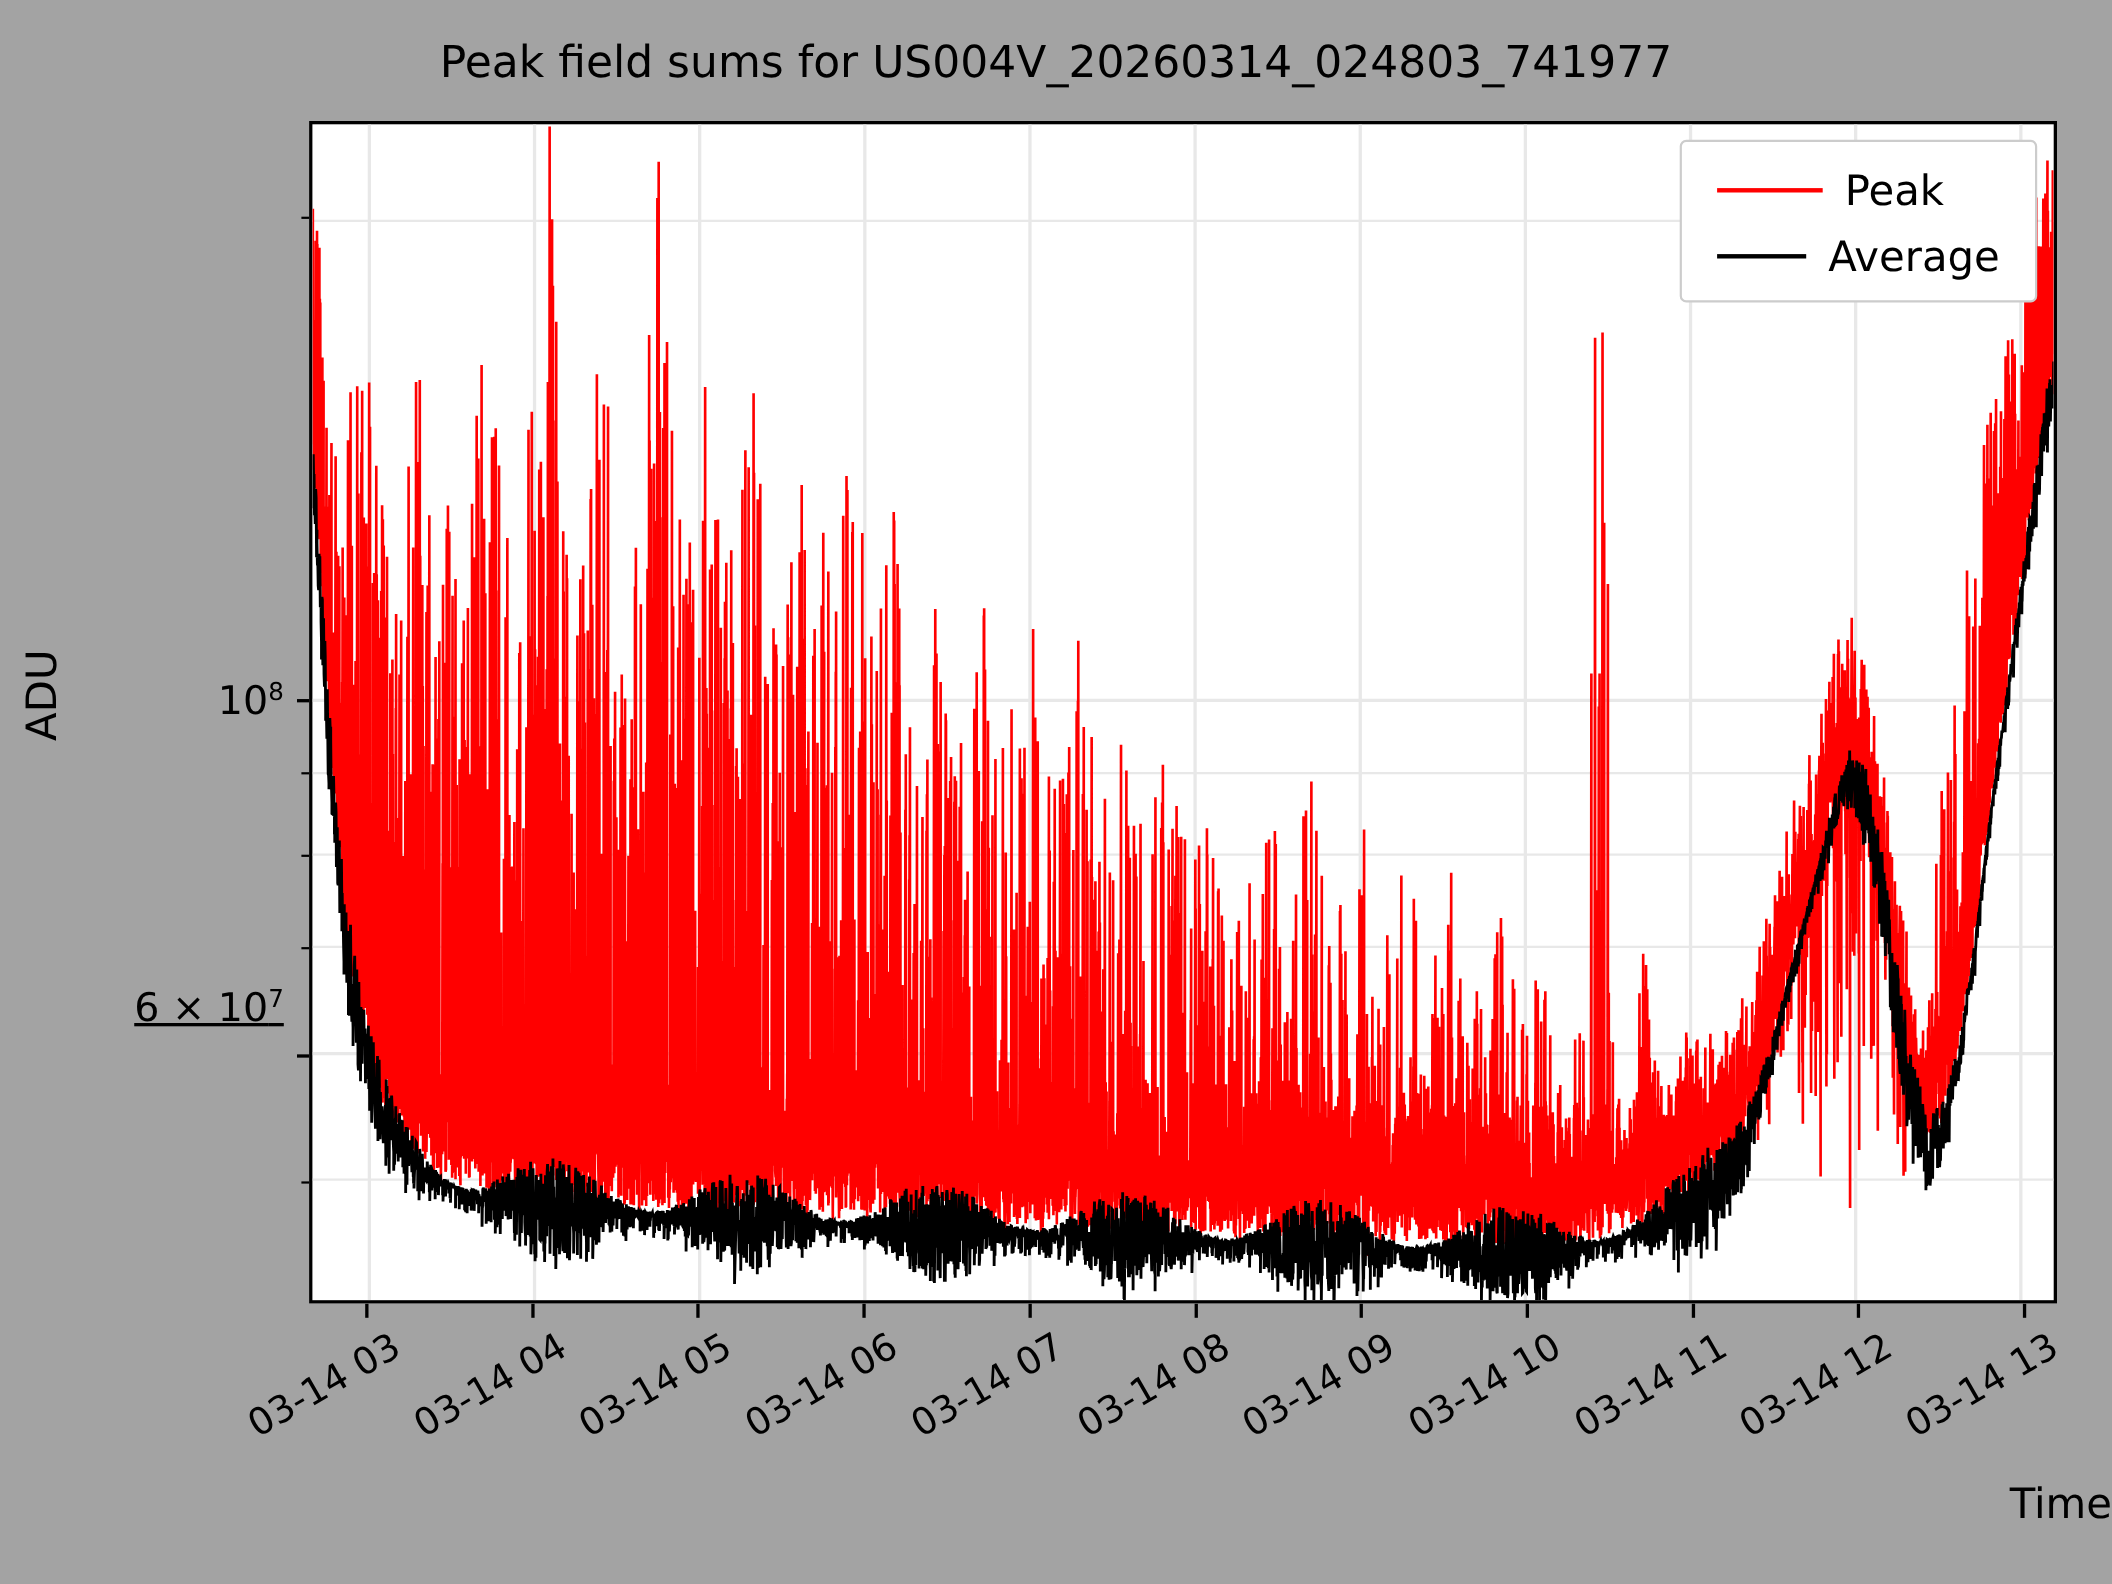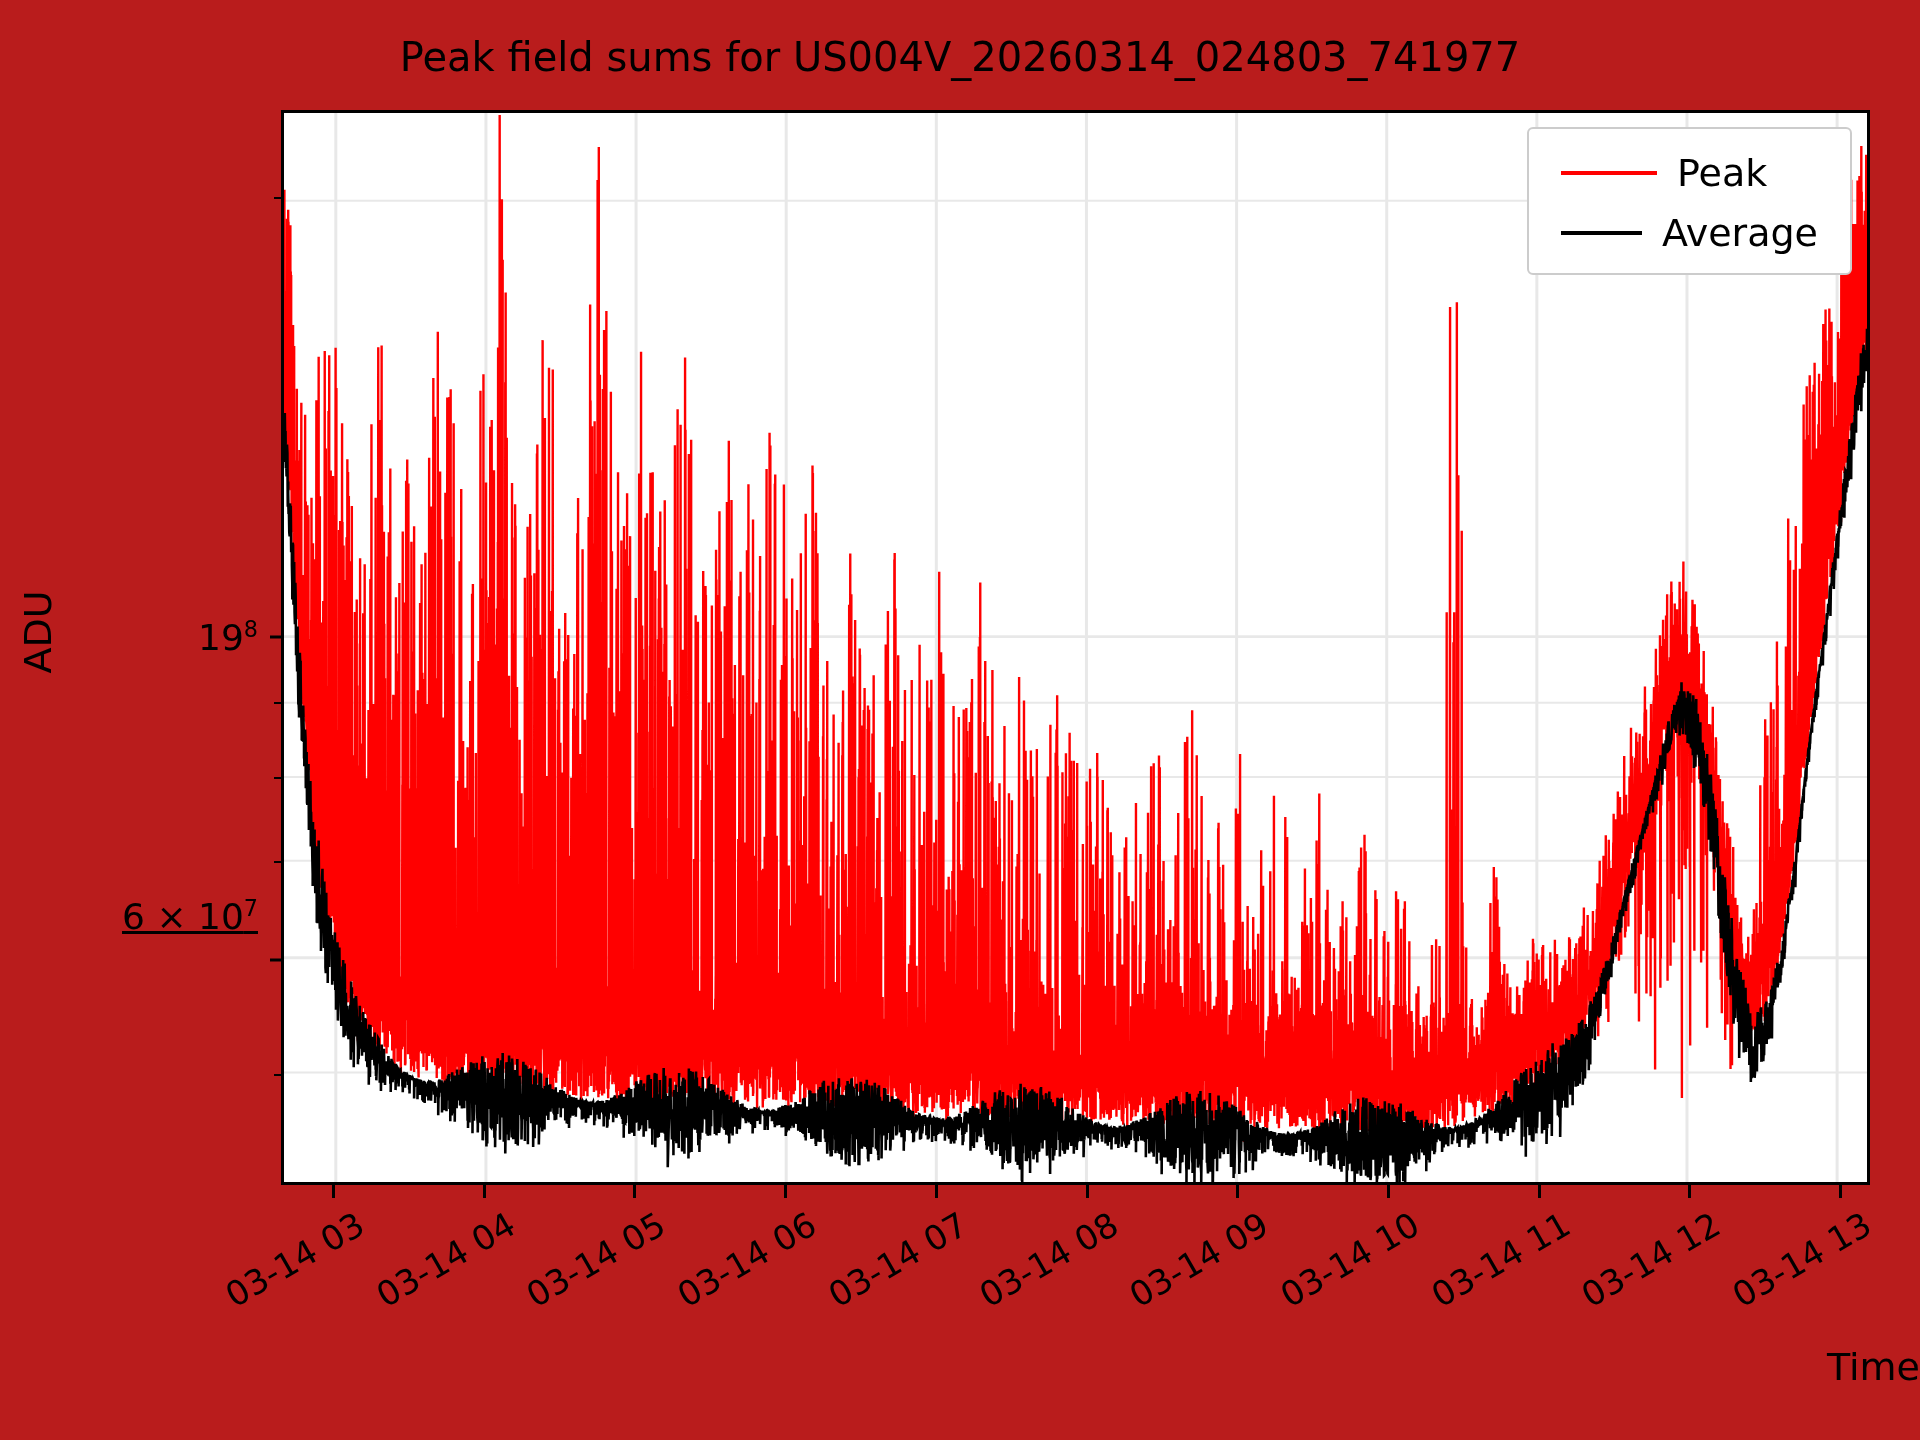--- a/index.html
+++ b/index.html
@@ -1,18 +1,18 @@
 <!DOCTYPE html>
 <html><head>
 <meta charset="utf-8">
 <title>Peak field sums</title>
 <style>
   html,body{margin:0;padding:0;background:#ffffff;}
   body{width:1920px;height:1440px;font-family:"DejaVu Sans","Liberation Sans",sans-serif;overflow:hidden;}
-  #figure{position:relative;width:1920px;height:1440px;background:#b91c1c;}
+  #figure{position:relative;width:1920px;height:1440px;background:#a3a3a3;}
 
   #chart-title{
     position:absolute;left:0;top:34px;width:1920px;
     text-align:center;font-size:40px;color:#000;letter-spacing:0px;
     white-space:nowrap;
   }
 
   #plot-area{
     position:absolute;left:281px;top:110px;width:1589px;height:1075px;
     border:3px solid #000;box-sizing:border-box;background:#fff;overflow:hidden;
@@ -55,21 +55,21 @@
 <body>
 
 <div id="figure">
 
   <div id="chart-title">Peak field sums for US004V_20260314_024803_741977</div>
 
   <div id="ylabel">ADU</div>
   <div id="xlabel">Time</div>
 
   <div id="ytick-labels">
-      <div class="ytick-wrap" style="top: 636.566px;"><span>19</span><sup>8</sup></div>
+      <div class="ytick-wrap" style="top: 636.566px;"><span>10</span><sup>8</sup></div>
       <div class="ytick-wrap" style="top: 916px; text-decoration: underline;"><span>6 × 10</span><sup>7</sup></div>
     </div>
   <div id="ytick-marks">
       <div class="ytick-mark" style="top: 636.566px;"></div>
       <div class="ytick-mark" style="top: 959.51px;"></div>
       <div class="ytick-minor" style="top: 1074.77px;"></div>
       <div class="ytick-minor" style="top: 862.056px;"></div>
       <div class="ytick-minor" style="top: 777.637px;"></div>
       <div class="ytick-minor" style="top: 703.175px;"></div>
       <div class="ytick-minor" style="top: 198.358px;"></div>

